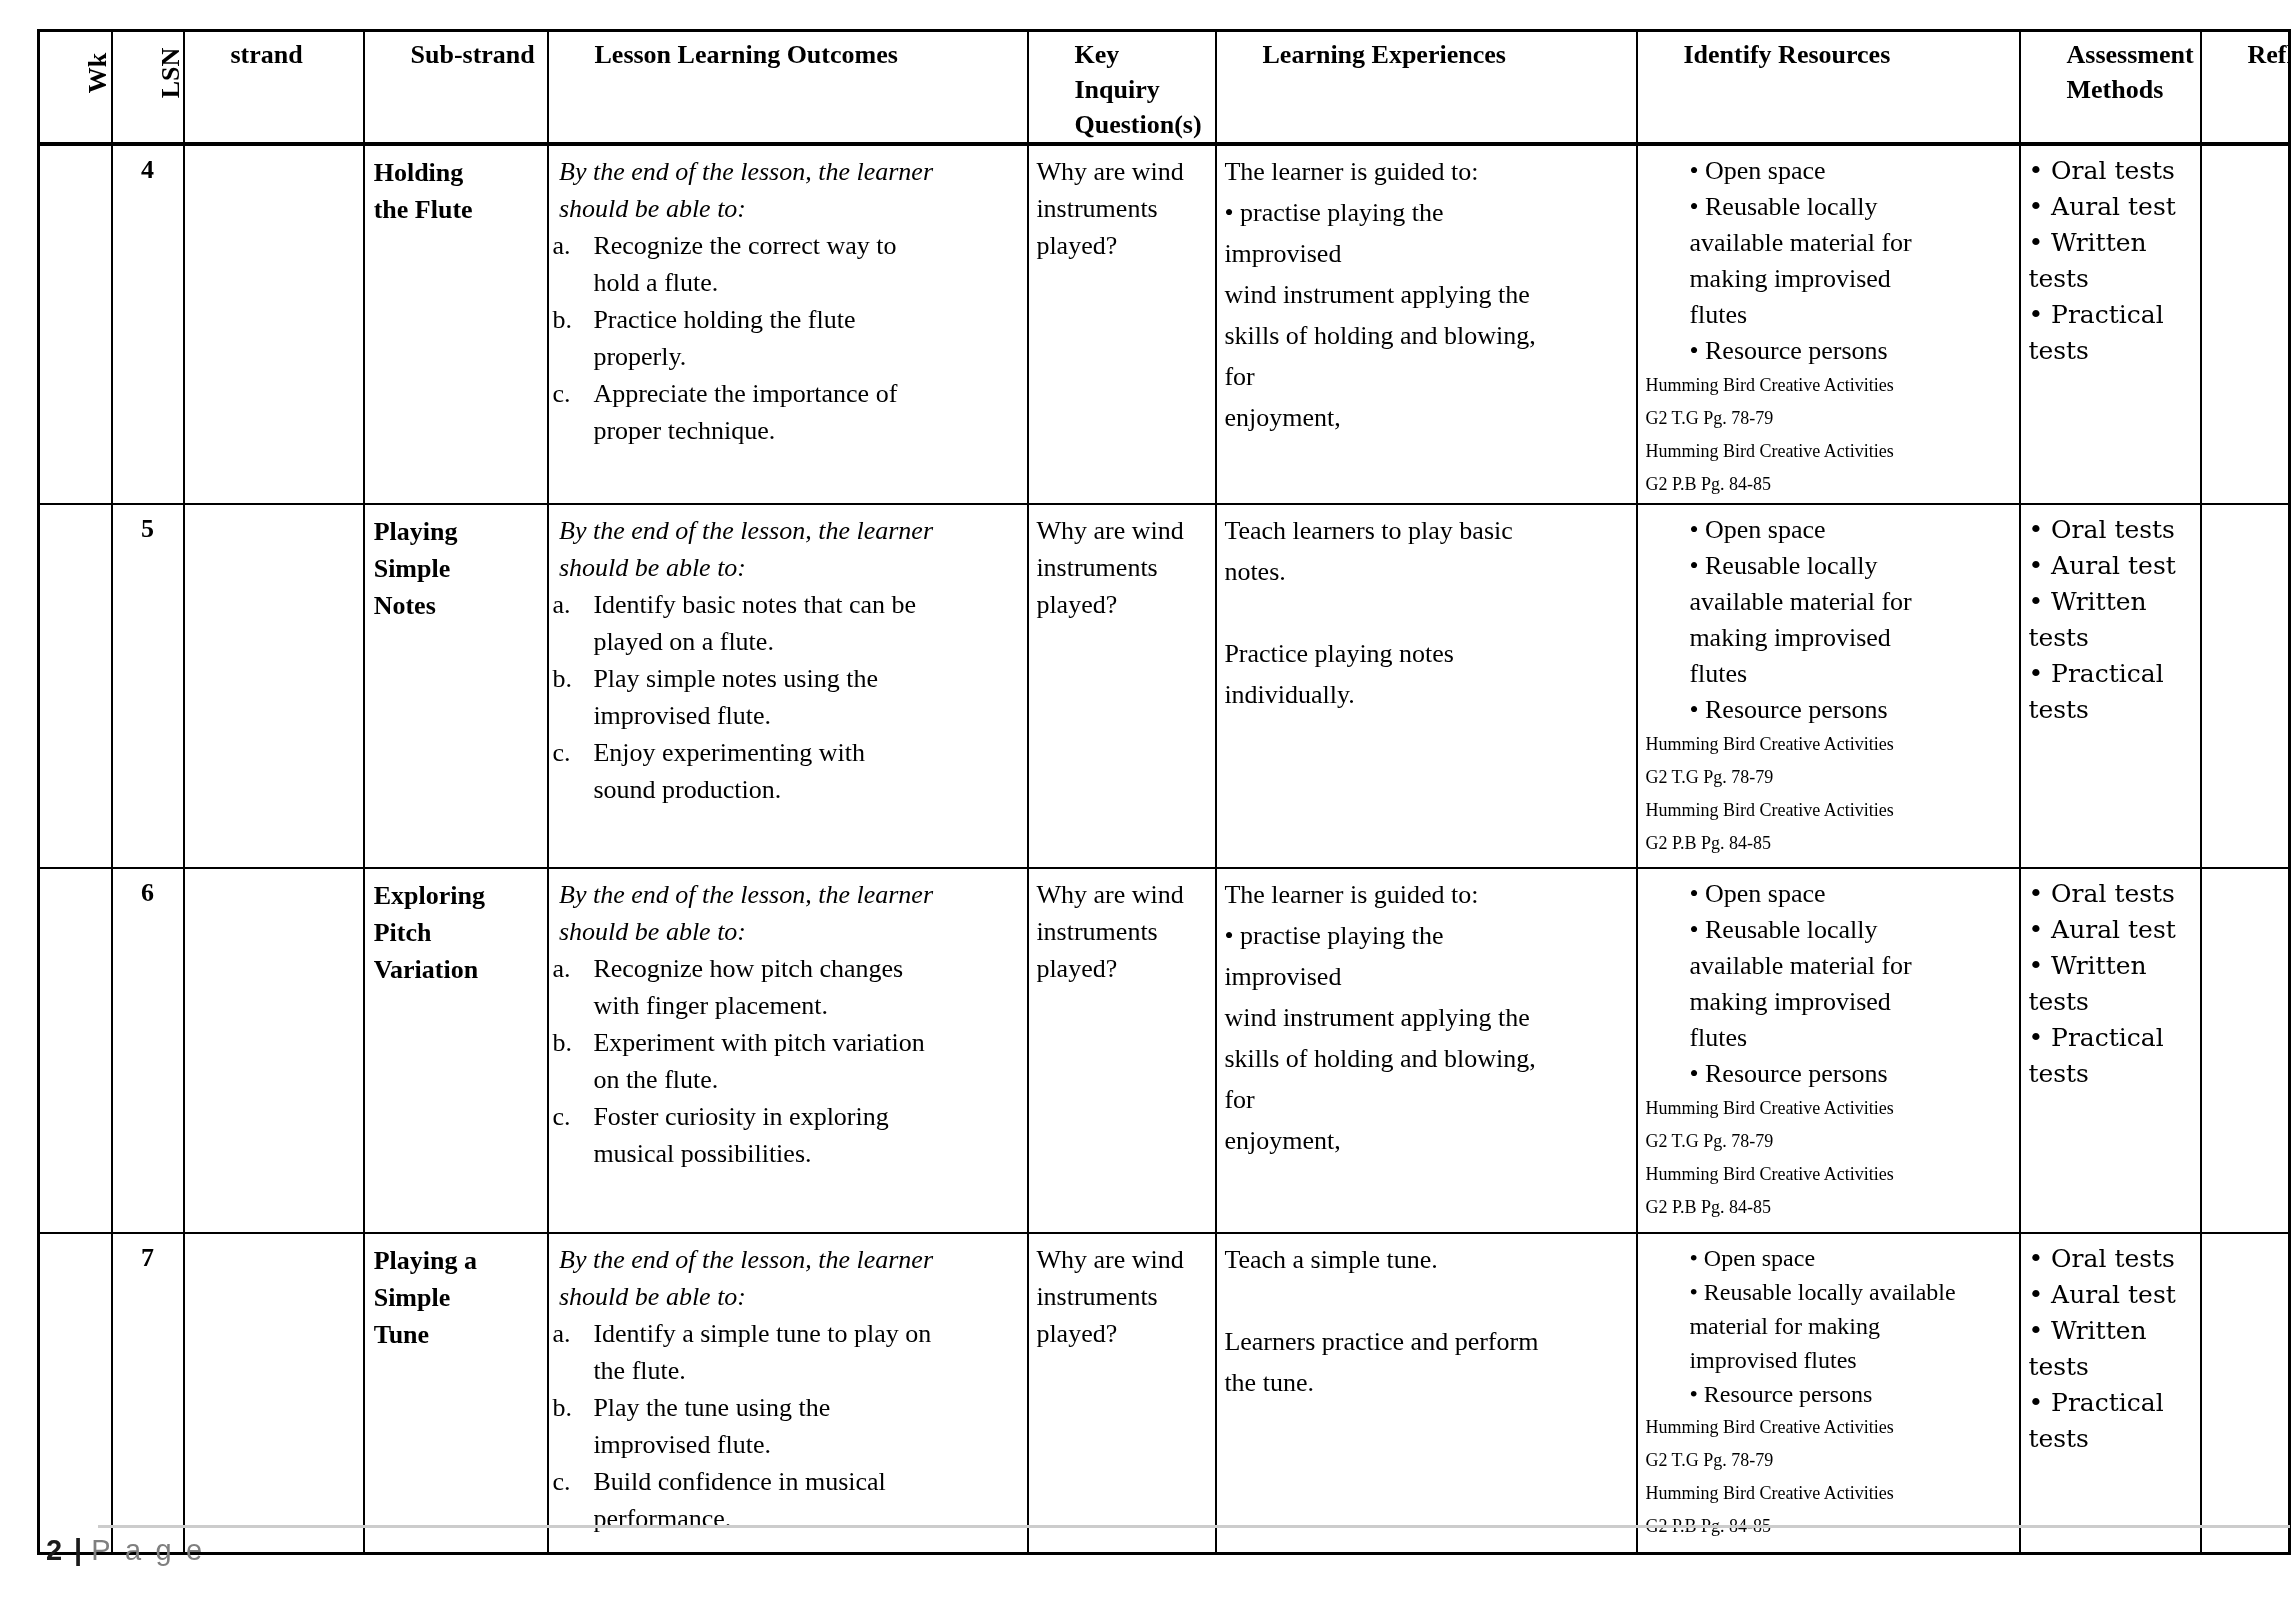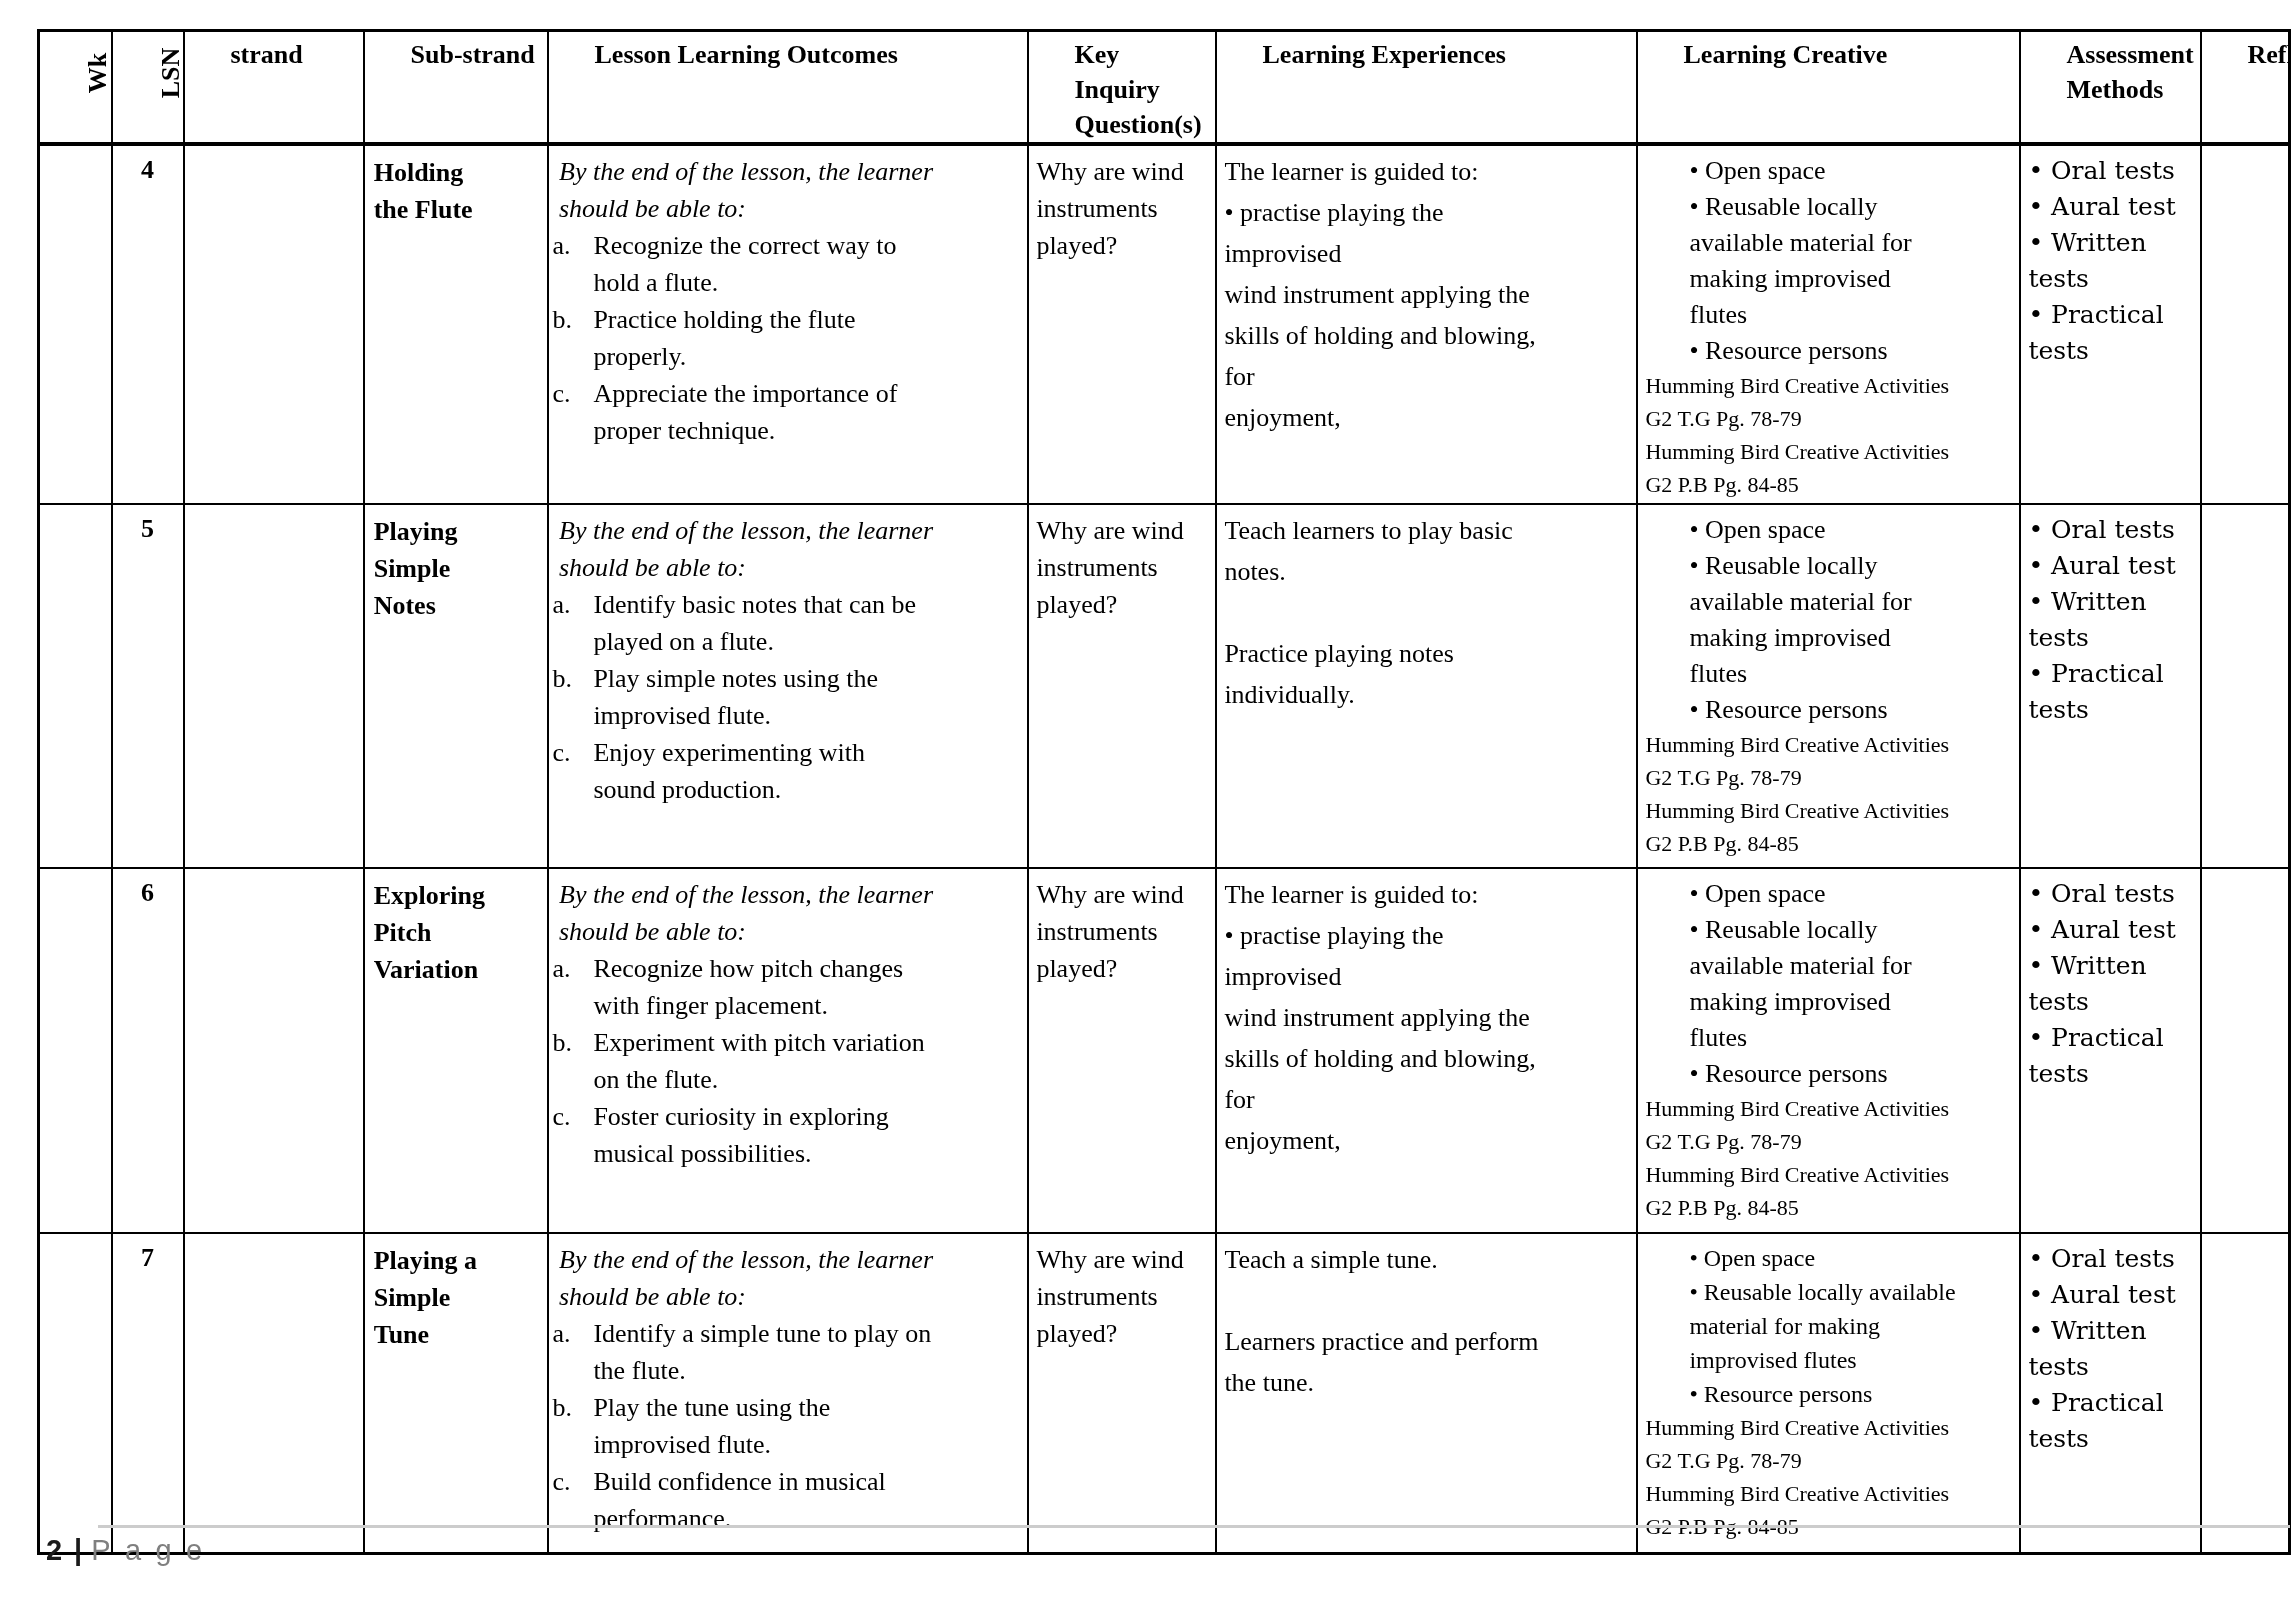--- a/index.html
+++ b/index.html
@@ -29,21 +29,21 @@
   .c-lsn{font-weight:bold;font-size:26px;text-align:center;padding-top:9.2px;}
   .c-sub{font-weight:bold;font-size:26px;line-height:37px;padding:7.9px 7.9px 0 9.2px;margin-left:12px;}
   .intro{font-size:26px;line-height:37px;padding:6.5px 6.5px 0 10.5px;font-style:italic;}
   .oitem{display:flex;font-size:26px;line-height:37px;padding-left:3.9px;}
   .omark{width:41px;flex:none;}
   .otext{flex:1;white-space:pre-line;padding-right:5.2px;}
   .c-kiq{font-size:26px;line-height:37px;padding:6.5px 6.5px 0 7.9px;}
   .c-exp{font-size:26px;line-height:41px;padding:5.2px 7.9px 0 7.9px;}
   .res-main{font-size:26px;line-height:36px;padding:6.5px 6.5px 0 7.9px;margin-left:44px;}
   .res-main.small{font-size:24px;line-height:34px;}
-  .res-refs{font-size:22px;line-height:33px;padding:0 3.9px 0 7.9px;}
+  .res-refs{font-size:18px;line-height:33px;padding:0 3.9px 0 7.9px;}
   .c-asm{font-family:"DejaVu Serif", serif;font-size:25px;line-height:36px;padding:6.5px 5.2px 0 7.9px;}
 
   
   .footer-rule{position:absolute;left:98px;top:1525px;width:2192px;height:2.6px;background:#cccccc;}
   .footer{position:absolute;left:46px;top:1534px;font-family:"Liberation Sans", sans-serif;font-size:29px;}
   .fnum{font-weight:bold;color:#1a1a1a;}
   .fbar{font-weight:bold;color:#1a1a1a;padding:0 9.2px 0 11.8px;}
   .fpage{color:#7f7f7f;letter-spacing:14.4px;}
 </style>
 </head>
@@ -74,21 +74,21 @@
       <div class="vwrap">
             <span class="vrot">LSN</span>
           </div>
     </td>
     <td class="hcell">strand</td>
     <td class="hcell">Sub-strand</td>
     <td class="hcell">Lesson Learning Outcomes</td>
     <td class="hcell pre">Key Inquiry
 Question(s)</td>
     <td class="hcell">Learning Experiences</td>
-    <td class="hcell">Learning Creative</td>
+    <td class="hcell">Identify Resources</td>
     <td class="hcell pre">Assessment
 Methods</td>
     <td class="hcell">Refl</td>
   </tr>
 
   <tr style="height:360px">
     <td></td>
     <td class="c-lsn">4</td>
     <td></td>
     <td class="c-sub pre">Holding

